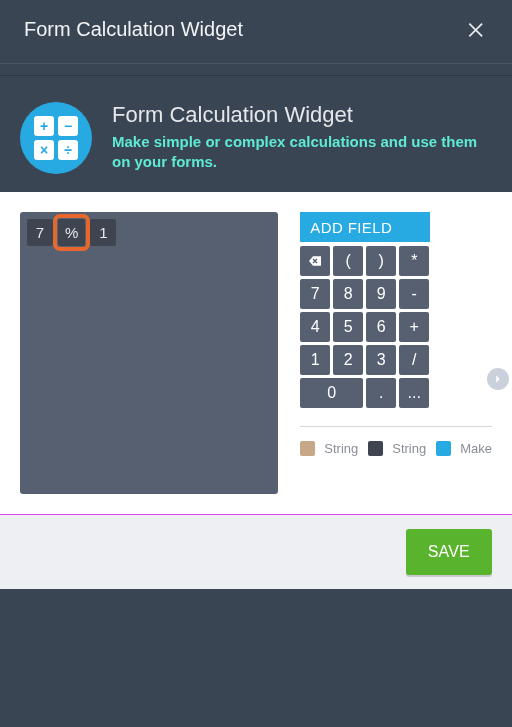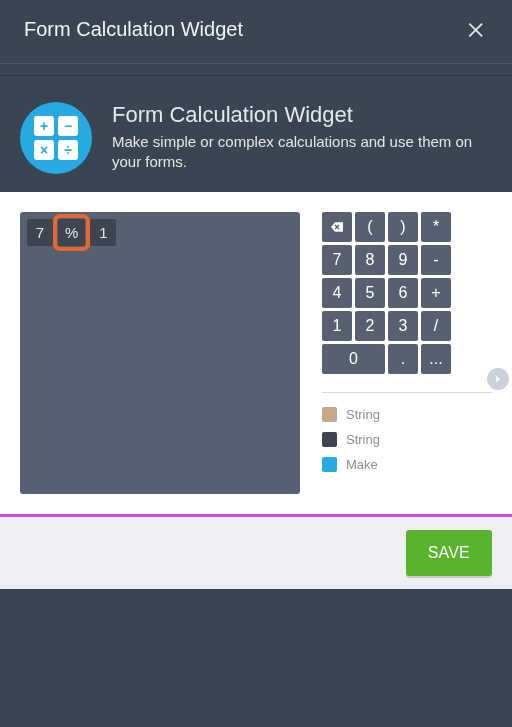--- a/index.html
+++ b/index.html
@@ -60,21 +60,21 @@
       background: #fff;
       color: #27a9e1;
       display: flex;
       align-items: center;
       justify-content: center;
       font-size: 14px;
       font-weight: 700;
       border-radius: 3px;
     }
     .widget-title { color: #e5e7eb; font-size: 22px; font-weight: 300; margin-bottom: 4px; }
-    .widget-desc { color: #e5e5e5; font-size: 15px; font-weight: 400; line-height: 1.35; }
+    .widget-desc { color: #5eead4; font-size: 15px; font-weight: 700; line-height: 1.35; }
     .content-area { background: #fff; margin: 0; padding: 20px; }
     .editor-row { display: flex; gap: 22px; align-items: flex-start; position: relative; }
     .formula-box {
       background: #576071;
       width: 280px;
       height: 282px;
       border-radius: 3px;
       padding: 7px;
       display: flex;
       gap: 5px;
@@ -139,32 +139,32 @@
       align-items: center;
       justify-content: center;
       color: #fff;
       cursor: pointer;
     }
     .legend {
       margin-top: 18px;
       border-top: 1px solid #d6d8db;
       padding-top: 14px;
       display: flex;
-      flex-direction: column;
+      flex-direction: row;
       gap: 10px;
       justify-content: flex-end;
     }
     .legend-item { display: flex; align-items: center; gap: 9px; font-size: 13px; color: #8a8f96; }
     .swatch { width: 15px; height: 15px; border-radius: 2px; }
     .footer {
       background: #edeff3;
       padding: 14px 20px;
       display: flex;
       justify-content: flex-end;
-      border-top: 3px solid #d946ef;
+      border-top: 1px solid #d946ef;
       height: 75px;
       align-items: center;
     }
     .save-btn {
       background: #59b32c;
       color: #fff;
       border: none;
       padding: 0 22px;
       height: 46px;
       font-size: 16px;
@@ -206,20 +206,21 @@
 <div class="content-area">
   <div class="editor-row">
 
     <div class="formula-box" id="formula-box">
         <div class="token">7</div>
         <div class="token highlighted">%</div>
         <div class="token">1</div>
       </div>
 
     <div class="right-col">
+      <button class="add-field-btn">ADD FIELD</button>
       <div class="keypad" id="keypad">
           <div class="keypad-row">
             <button class="key">
               <svg viewBox="0 0 24 24" width="16" height="16">
                 <path d="M21 5H9L3 12l6 7h12V5zm-5.3 9.3-1.4 1.4L12 13.4l-2.3 2.3-1.4-1.4L10.6 12 8.3 9.7l1.4-1.4L12 10.6l2.3-2.3 1.4 1.4L13.4 12l2.3 2.3z"></path>
               </svg>
             </button>
             <button class="key">(</button>
             <button class="key">)</button>
             <button class="key">*</button>

